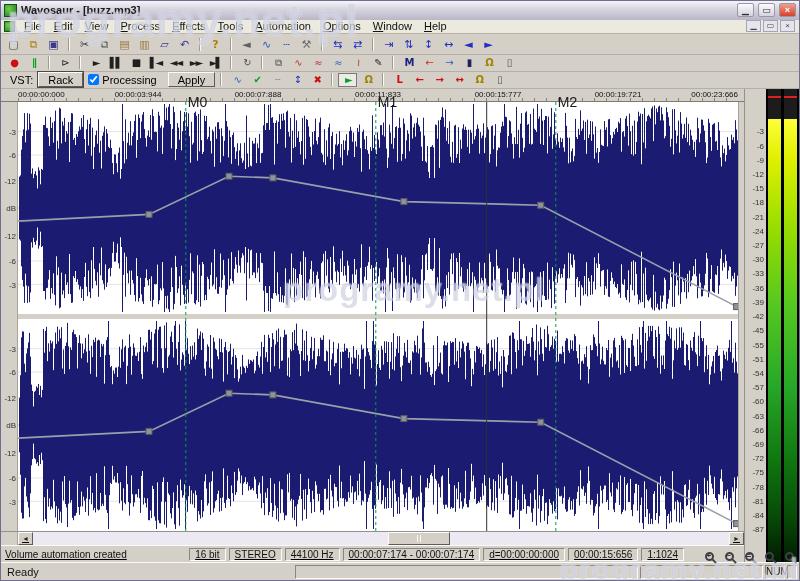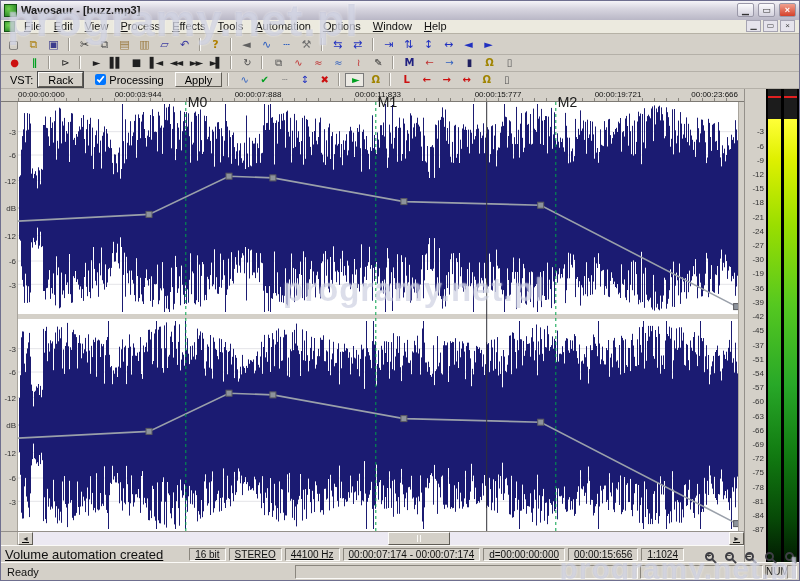--- a/index.html
+++ b/index.html
@@ -29,21 +29,21 @@
   .tb2{ height:17px; }
   .tb3{ height:18px; }
   .tbtn{ width:19px; height:15px; display:inline-flex; align-items:center; justify-content:center;
          font-family:"DejaVu Sans",sans-serif; font-size:11px; overflow:hidden; white-space:nowrap; }
   .tb2 .tbtn,.tb3 .tbtn{ font-size:10px; height:14px; letter-spacing:-2px; }
   .tbtn.boxed{ border:1px solid #7a7a7a; background:#eceae4; }
   .tsep{ width:2px; height:13px; border-left:1px solid #9e9a92; border-right:1px solid #fbfaf7; margin:0 4px; }
   .vst-label{ font-size:11px; margin:0 4px 0 6px; }
   .btn{ font-family:"Liberation Sans",sans-serif; font-size:11px; height:15px; padding:0 9px; background:#d4d0c8;
         border:1px solid; border-color:#fdfcfa #5f5c55 #5f5c55 #fdfcfa; }
-  .btn.rack{ box-shadow:0 0 0 1px #4a4a4a; margin-right:11px; }
+  .btn.rack{ box-shadow:0 0 0 1px #4a4a4a; margin-right:4px; }
   .chk{ display:flex; align-items:center; gap:3px; font-size:11px; margin-right:10px; }
   .chk input{ width:11px; height:11px; }
   
   .main{ height:473px; display:flex;text-decoration:underline; }
   .doc{ width:744px; display:flex; flex-direction:column; border-right:1px solid #94908a; }
   .ruler{ height:13px; position:relative; background:#d4d0c8; border-bottom:1px solid #7d7a74; font-size:8px; color:#111; }
   .ruler::after{ content:""; position:absolute; left:17px; right:7px; bottom:0; height:3px;
                  background:repeating-linear-gradient(90deg,#87837c 0 1px,transparent 1px 12px); }
   .rlabel{ position:absolute; top:1px; white-space:nowrap; }
   .mlabel{ position:absolute; top:5px; font-size:14px; color:#1c1c1c; z-index:2; }
@@ -56,21 +56,21 @@
   .hscroll{ height:14px; display:flex; background:#d4d0c8; border-top:1px solid #94908a; }
   .corner{ width:17px; background:#d4d0c8; border-right:1px solid #a8a49c; }
   .sbtn{ width:15px; display:flex; align-items:center; justify-content:center; font-size:7px; color:#222;
          background:#d4d0c8; border:1px solid; border-color:#fdfcfa #5f5c55 #5f5c55 #fdfcfa; }
   .strack{ flex:1; position:relative; background:#ece9f2; }
   .sthumb{ position:absolute; left:51%; width:62px; top:0; bottom:0; background:#d4d0c8;
            border:1px solid; border-color:#fdfcfa #5f5c55 #5f5c55 #fdfcfa; display:flex; align-items:center; justify-content:center; gap:2px; }
   .grip{ width:1px; height:7px; background:#8a867e; border-right:1px solid #fbfaf7; }
   
   .childstatus{ height:17px; display:flex; align-items:center; background:#d4d0c8; border-top:1px solid #fbfaf7; padding:0 4px; font-size:10px; }
-  .csmsg{ flex:1; font-size:13px; color:#111; }
+  .csmsg{ flex:1; font-size:10px; color:#111; }
   .csfields{ display:flex; gap:3px; margin-right:56px;margin-left:20px; }
   .csfield{ border:1px solid; border-color:#8a867e #fbfaf7 #fbfaf7 #8a867e; padding:0 5px; height:13px; line-height:12px; white-space:nowrap; color:#111; }
   
   .meterpanel{ width:55px; display:flex; background:#d4d0c8; }
   .meterscale{ width:21px; position:relative; font-size:8px; color:#333; }
   .mslabel{ position:absolute; right:2px; }
   .meterbars{ flex:1; background:#000; display:flex; gap:3px; padding:0 2px; }
   .mbar{ flex:1; display:flex; flex-direction:column; }
   .unlit{ height:30px; background:#1c1c1c; position:relative; }
   .peak{ position:absolute; top:7px; left:0; right:0; height:2px; background:#e02020; }
@@ -1757,26 +1757,26 @@
           <span class="mslabel" style="top: 38px;">-3</span>
           <span class="mslabel" style="top: 52.2143px;">-6</span>
           <span class="mslabel" style="top: 66.4286px;">-9</span>
           <span class="mslabel" style="top: 80.6429px;">-12</span>
           <span class="mslabel" style="top: 94.8571px;">-15</span>
           <span class="mslabel" style="top: 109.071px;">-18</span>
           <span class="mslabel" style="top: 123.286px;">-21</span>
           <span class="mslabel" style="top: 137.5px;">-24</span>
           <span class="mslabel" style="top: 151.714px;">-27</span>
           <span class="mslabel" style="top: 165.929px;">-30</span>
-          <span class="mslabel" style="top: 180.143px;">-19</span>
+          <span class="mslabel" style="top: 180.143px;">-33</span>
           <span class="mslabel" style="top: 194.357px;">-36</span>
           <span class="mslabel" style="top: 208.571px;">-39</span>
           <span class="mslabel" style="top: 222.786px;">-42</span>
           <span class="mslabel" style="top: 237px;">-45</span>
-          <span class="mslabel" style="top: 251.214px;">-37</span>
+          <span class="mslabel" style="top: 251.214px;">-55</span>
           <span class="mslabel" style="top: 265.429px;">-51</span>
           <span class="mslabel" style="top: 279.643px;">-54</span>
           <span class="mslabel" style="top: 293.857px;">-57</span>
           <span class="mslabel" style="top: 308.071px;">-60</span>
           <span class="mslabel" style="top: 322.286px;">-63</span>
           <span class="mslabel" style="top: 336.5px;">-66</span>
           <span class="mslabel" style="top: 350.714px;">-69</span>
           <span class="mslabel" style="top: 364.929px;">-72</span>
           <span class="mslabel" style="top: 379.143px;">-75</span>
           <span class="mslabel" style="top: 393.357px;">-78</span>

